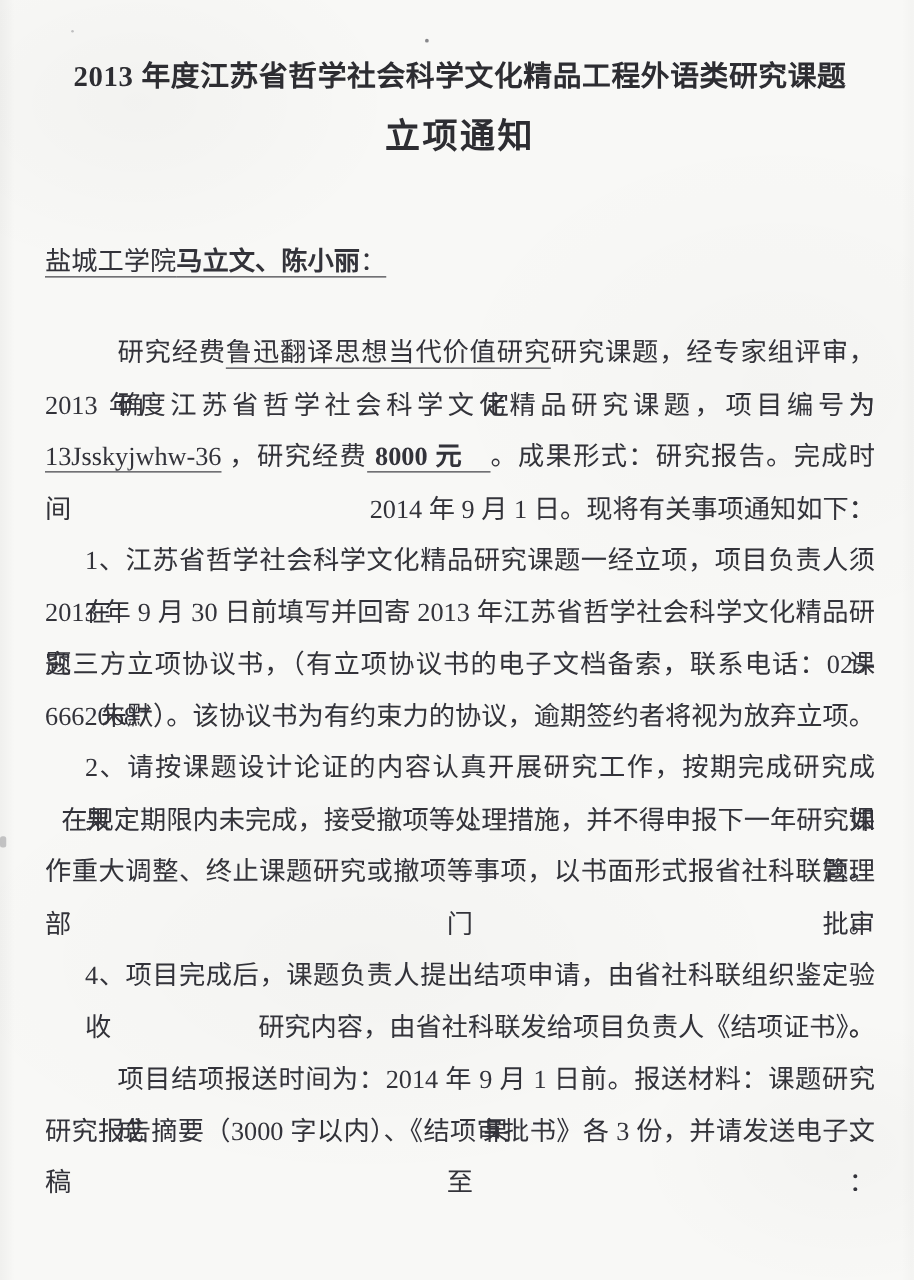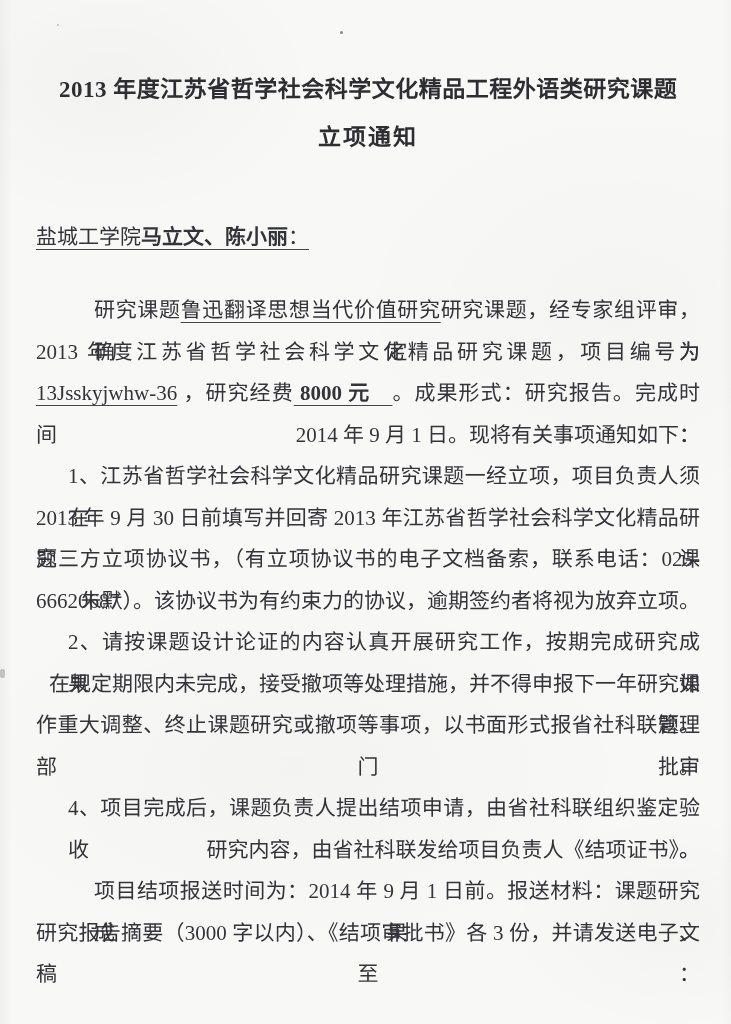--- a/index.html
+++ b/index.html
@@ -17,31 +17,31 @@
       linear-gradient(90deg, rgba(0,0,0,0.035), rgba(0,0,0,0) 12px),
       linear-gradient(270deg, rgba(0,0,0,0.02), rgba(0,0,0,0) 10px);
     color: #33333a;
   }
   .page {
     position: absolute; inset: 0;
     padding: 0 31px 0 36px;
     box-sizing: border-box;
   }
   .title {
-    margin-top: 74px;
+    margin-top: 46px;
     font-size: 23px;
     line-height: 32px;
     font-weight: 700;
     text-align: center;
     letter-spacing: 0.5px;
     color: #2d2d32;
   }
   .subtitle {
     margin-top: 16px;
-    font-size: 23px;
+    font-size: 28px;
     line-height: 32px;
     font-weight: 700;
     text-align: center;
     letter-spacing: 2px;
     color: #2d2d32;
   }
   .salutation {
     margin-top: 68px;
     font-size: 21px;
     line-height: 30px;
@@ -86,21 +86,21 @@
 
   <div class="title">2013 年度江苏省哲学社会科学文化精品工程外语类研究课题</div>
 
   <div class="subtitle">立项通知</div>
 
   <div class="salutation">
     <span class="u">盐城工学院</span><span class="u b">马立文、陈小丽</span><span class="u">：</span>
   </div>
 
   <div class="body-text">
-      <div class="line j ind2"><span>研究课题</span><span class="u">鲁迅翻译思想当代价值研究</span><span>研究课题，经专家组评审，确定为</span></div>
+      <div class="line j ind2"><span>研究经费</span><span class="u">鲁迅翻译思想当代价值研究</span><span>研究课题，经专家组评审，确定为</span></div>
       <div class="line j"><span>2013 年度江苏省哲学社会科学文化精品研究课题，项目编号为</span></div>
       <div class="line j"><span class="u">13Jsskyjwhw-36</span><span> ，研究经费</span><span class="u b"> 8000 元　</span><span>。成果形式：研究报告。完成时间：</span></div>
       <div class="line"><span>2014 年 9 月 1 日。现将有关事项通知如下：</span></div>
       <div class="line j ind1"><span>1、江苏省哲学社会科学文化精品研究课题一经立项，项目负责人须在</span></div>
       <div class="line j"><span>2013 年 9 月 30 日前填写并回寄 2013 年江苏省哲学社会科学文化精品研究课</span></div>
       <div class="line j"><span>题三方立项协议书，（有立项协议书的电子文档备索，联系电话：025-66620687</span></div>
       <div class="line"><span>朱默）。该协议书为有约束力的协议，逾期签约者将视为放弃立项。</span></div>
       <div class="line j ind1"><span>2、请按课题设计论证的内容认真开展研究工作，按期完成研究成果。如</span></div>
       <div class="line"><span>在规定期限内未完成，接受撤项等处理措施，并不得申报下一年研究课题。</span></div>
       <div class="line j"><span>作重大调整、终止课题研究或撤项等事项，以书面形式报省社科联管理部门审</span></div>

